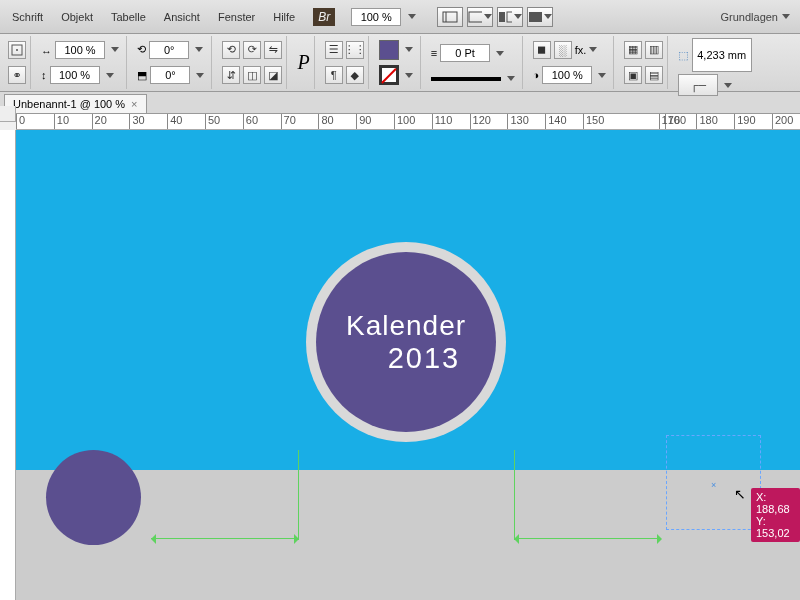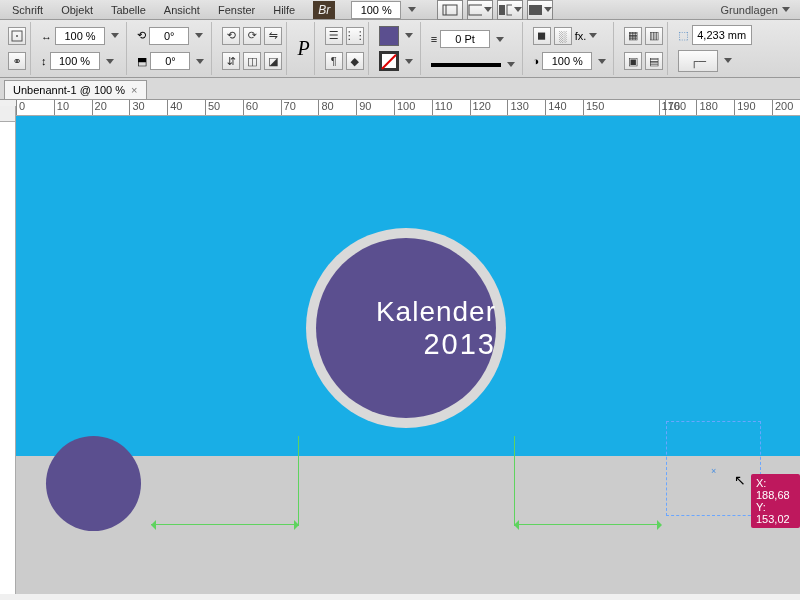--- a/index.html
+++ b/index.html
@@ -1,18 +1,18 @@
 <!DOCTYPE html>
 <html><head>
 <meta charset="utf-8">
 <style>
 * { box-sizing: border-box; margin: 0; padding: 0; font-family: "Segoe UI", Tahoma, sans-serif; font-size: 11px; }
 body { background: #f0f0f0; width: 800px; height: 600px; overflow: hidden; }
 
-.menubar { height: 20px; background: linear-gradient(#e4e4e4,#d0d0d0); border-bottom: 1px solid #999; display: flex; align-items: center; padding: 0 4px; gap: 2px; }
+.menubar { height: 34px; background: linear-gradient(#e4e4e4,#d0d0d0); border-bottom: 1px solid #999; display: flex; align-items: center; padding: 0 4px; gap: 2px; }
 .menubar .menu-item { padding: 4px 8px; color: #333; cursor: default; }
 .menubar .spacer { flex: 1; }
 .br-badge { background: #4a3a2a; color: #eee; width: 22px; height: 18px; display:flex; align-items:center; justify-content:center; border-radius:0; margin: 0 8px; font-size:12px;font-style:italic; }
 .zoom-main { display:flex; align-items:center; gap:4px; padding:0 6px; }
 .zoom-main input { width: 50px; height:18px; border:1px solid #999; background:#fff; text-align:center; }
 .triangle-down { width:0; height:0; border-left:4px solid transparent; border-right:4px solid transparent; border-top:5px solid #555; }
 .view-btns { display:flex; gap:4px; margin-left:10px; }
 .view-btn { width:26px; height:20px; background:linear-gradient(#fff,#ddd); border:1px solid #888; display:flex; align-items:center; justify-content:center; }
 .workspace-label { color:#444; padding-right:6px; display:flex; align-items:center; gap:4px; }
 
@@ -21,36 +21,36 @@
 .toolbar .group.last { border-right:none; }
 .row { display:flex; align-items:center; gap:3px; }
 .icon-btn { width:22px; height:22px; background:linear-gradient(#fcfcfc,#e4e4e4); border:1px solid #999; display:flex; align-items:center; justify-content:center; color:#333; }
 .icon-sm { width:18px; height:18px; }
 .num-field { width:50px; height:18px; border:1px solid #999; background:#fff; text-align:center; }
 .dd { width:14px; display:flex; align-items:center; justify-content:center; }
 .swatch-fill { width:20px; height:20px; background:#5b4f8f; border:1px solid #666; }
 .swatch-stroke { width:20px; height:20px; border:3px solid #333; background:#fff; position:relative; }
 .swatch-stroke .slash { position:absolute; width:140%; height:2px; background:#d00; transform:rotate(-45deg); top:50%; left:-20%; }
 .stroke-line { width:70px; height:4px; background:#000; }
-.mm-field { width:60px; height:20px; border:1px solid #999; background:#fff; text-align:center; }
+.mm-field { width:60px; height:34px; border:1px solid #999; background:#fff; text-align:center; }
 
 .tabbar { height: 22px; background:#d9d9d9; border-bottom:1px solid #999; display:flex; align-items:flex-end; padding-left:4px; }
 .tab { background:#f5f5f5; border:1px solid #999; border-bottom:none; padding:3px 8px; display:flex; align-items:center; gap:6px; font-size:11px; }
 .tab .close { color:#777; cursor:default; }
 
 .ruler-h { height:16px; background:#fff; border-bottom:1px solid #aaa; position:relative; margin-left:16px; overflow:hidden; font-size:9px; color:#555; }
 .ruler-h .tick { position:absolute; top:0; height:16px; border-left:1px solid #888; padding-left:2px; }
 .ruler-corner { width:16px; height:16px; background:#eee; border-right:1px solid #aaa; border-bottom:1px solid #aaa; position:absolute; top:106px; left:0; z-index:3;}
 .workspace { position:relative; height:478px; display:flex; }
 .ruler-v { width:16px; background:#fff; border-right:1px solid #aaa; flex-shrink:0; }
 
 .canvas { position:relative; flex:1; background:#ccc; overflow:hidden; }
 .sky { position:absolute; left:0; top:0; right:0; height:340px; background:#19aee6; }
 .big-circle-outer { position:absolute; left:290px; top:112px; width:200px; height:200px; background:#d9d9d9; border-radius:50%; }
-.big-circle { position:absolute; left:300px; top:122px; width:180px; height:180px; background:#5b4f8f; border-radius:50%; display:flex; flex-direction:column; align-items:flex-end; justify-content:center; color:#fff; }
+.big-circle { position:absolute; left:300px; top:122px; width:180px; height:180px; background:#5b4f8f; border-radius:50%; display:flex; flex-direction:column; align-items:center; justify-content:center; color:#fff; }
 .big-circle .t1 { font-size:28px; font-weight:300; letter-spacing:1px; }
 .big-circle .t2 { font-size:29px; font-weight:300; letter-spacing:2px;margin-left:36px; }
 .small-circle { position:absolute; left:30px; top:320px; width:95px; height:95px; background:#5b4f8f; border-radius:50%; }
 .guide-v { position:absolute; top:320px; width:1px; height:90px; background:#5fd35f; }
 .guide-h { position:absolute; top:408px; height:1px; background:#5fd35f; }
 .arrow { position:absolute; top:404px; border:5px solid transparent; }
 .sel-box { position:absolute; border:1px dashed #6aa6ff; }
 .anchor { position:absolute; width:6px; height:6px; color:#4a8fe0; font-size:9px; }
 .cursor { position:absolute; font-size:14px; color:#000; pointer-events:none; }
 .coord-tip { position:absolute; background:#be185d; color:#fff; padding:3px 5px; font-size:10px; line-height:12px; border-radius:2px; }

